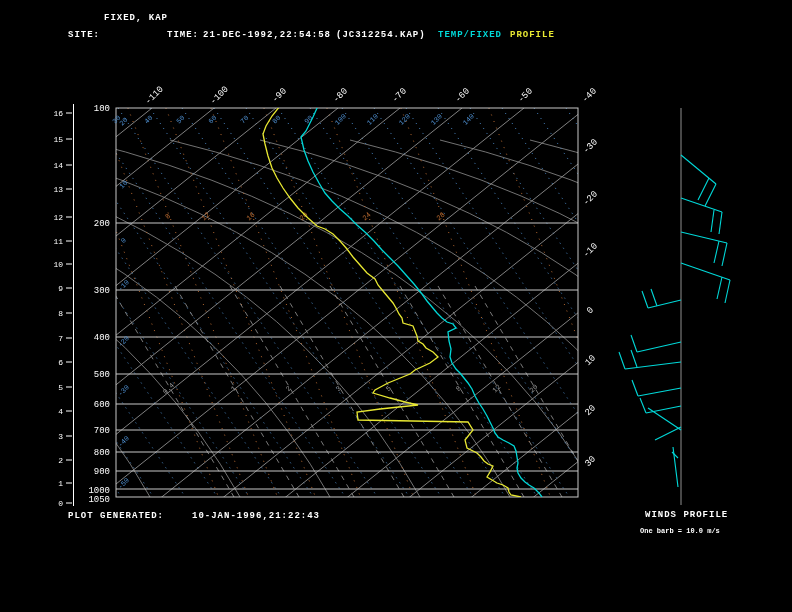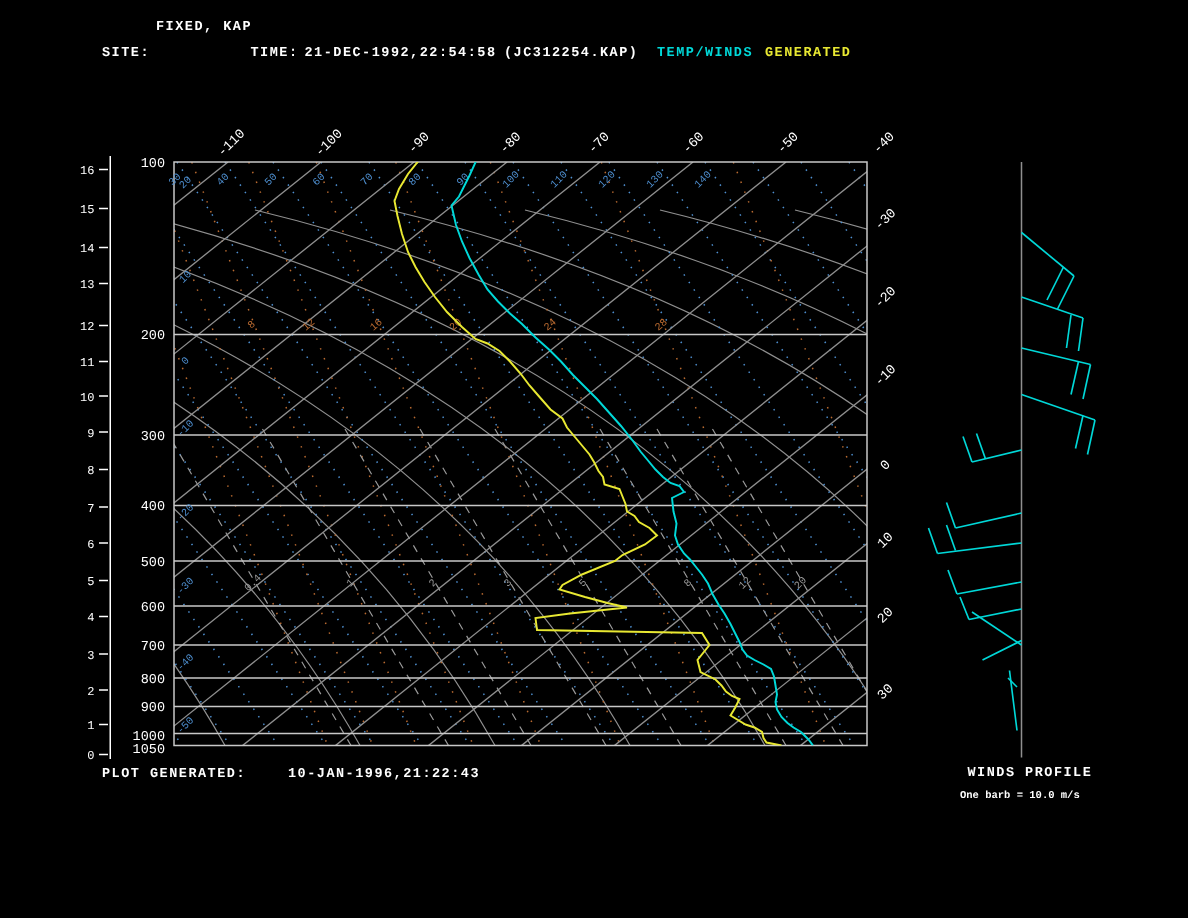--- a/index.html
+++ b/index.html
@@ -271,19 +271,19 @@
         <line x1="648" y1="408" x2="681" y2="430" stroke="#00d8d8" stroke-width="1.1"></line>
         <line x1="673" y1="447" x2="678" y2="487" stroke="#00d8d8" stroke-width="1.1"></line>
         <line x1="672" y1="452" x2="678" y2="458" stroke="#00d8d8" stroke-width="1.1"></line>
       </g>
     </svg>
   <div class="ovl" style="left:68px;top:30px;">SITE:</div>
   <div class="ovl" style="left:104px;top:13px;">FIXED, KAP</div>
   <div class="ovl" style="left:167px;top:30px;">TIME:</div>
   <div class="ovl" style="left:203px;top:30px;">21-DEC-1992,22:54:58</div>
   <div class="ovl" style="left:336px;top:30px;">(JC312254.KAP)</div>
-  <div class="ovl" style="left:438px;top:30px;color:#00d8d8;">TEMP/WINDS</div>
-  <div class="ovl" style="left:510px;top:30px;color:#e8e832;">GENERATED</div>
+  <div class="ovl" style="left:438px;top:30px;color:#00d8d8;">TEMP/FIXED</div>
+  <div class="ovl" style="left:510px;top:30px;color:#e8e832;">PROFILE</div>
   <div class="ovl" style="left:68px;top:511px;">PLOT GENERATED:</div>
   <div class="ovl" style="left:192px;top:511px;">10-JAN-1996,21:22:43</div>
   <div class="ovl" style="left:645px;top:510px;">WINDS PROFILE</div>
   <div class="ovl small" style="left:640px;top:526px;text-align:right;">One barb = 10.0 m/s</div>
 </div>
 
 </body></html>

